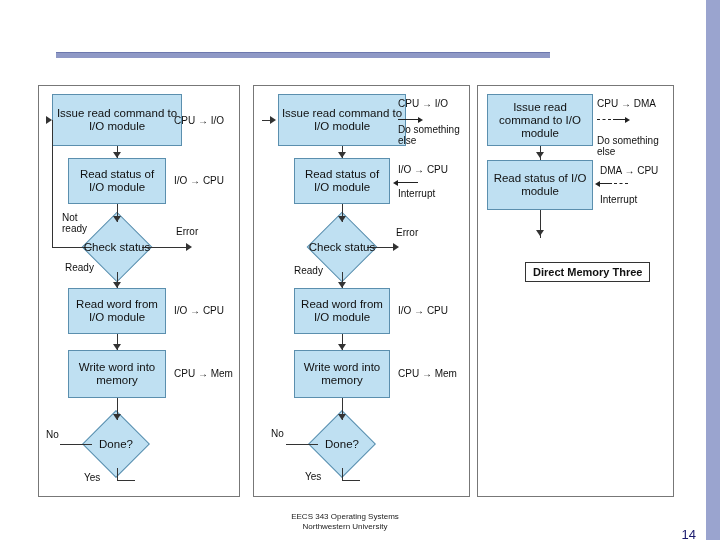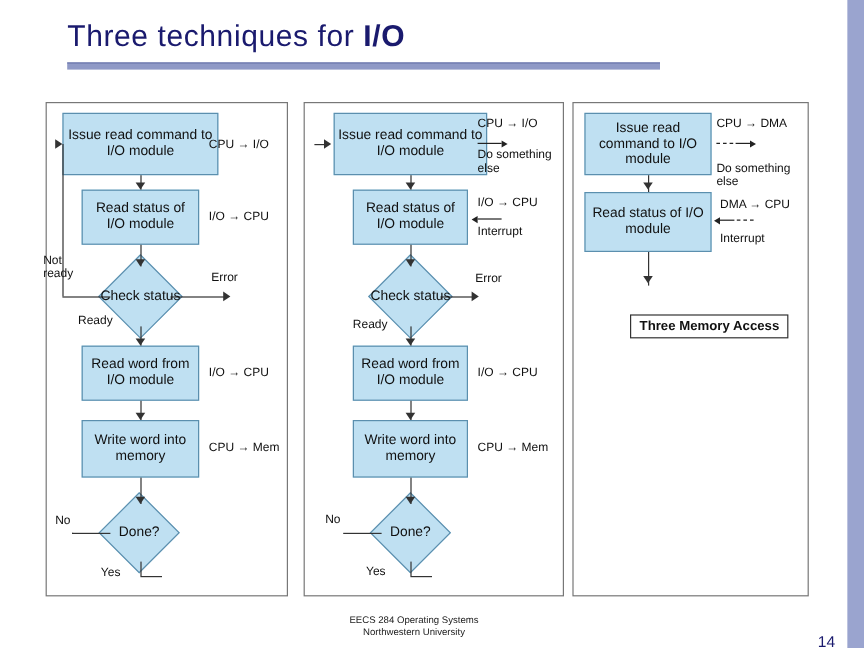--- a/index.html
+++ b/index.html
@@ -105,21 +105,20 @@
   }
 </style>
 </head>
 <body>
 
 <div class="slide">
 
   <div class="edge-bar"></div>
   <div class="edge-bar2"></div>
 
-  <div class="title"><span>Three techniques for </span><span class="io">I/O</span></div>
   <div class="title-rule"></div>
 
   <div class="panel" id="panel-a"></div>
 
   <div class="box" style="left:52px;top:94px;width:130px;height:52px;">Issue read command to I/O module</div>
   <div class="box" style="left:68px;top:158px;width:98px;height:46px;">Read status of I/O module</div>
 
   <div class="diamond-wrap" style="left:92px;top:222px;width:50px;height:50px;">
     <div class="diamond"></div>
     <div class="diamond-label">Check status</div>
@@ -154,21 +153,21 @@
 
   <div class="hline" style="left:60px;top:444px;width:32px;"></div>
   <div class="vline" style="left:60px;top:444px;height:1px;"></div>
 
   <div class="vline" style="left:117px;top:468px;height:12px;"></div>
   <div class="hline" style="left:117px;top:480px;width:18px;"></div>
 
   <div class="note" style="left:174px;top:115px;">CPU → I/O</div>
   <div class="note" style="left:174px;top:175px;">I/O → CPU</div>
   <div class="note" style="left:176px;top:226px;">Error</div>
-  <div class="note" style="left:36px;top:212px;line-height:11px;white-space:normal;width:34px;">Not ready</div>
+  <div class="note" style="left:62px;top:212px;line-height:11px;white-space:normal;width:34px;">Not ready</div>
   <div class="note" style="left:65px;top:262px;">Ready</div>
   <div class="note" style="left:174px;top:305px;">I/O → CPU</div>
   <div class="note" style="left:174px;top:368px;">CPU → Mem</div>
   <div class="note" style="left:46px;top:429px;">No</div>
   <div class="note" style="left:84px;top:472px;">Yes</div>
 
 
   <div class="panel" id="panel-b"></div>
 
   <div class="box" style="left:278px;top:94px;width:128px;height:52px;">Issue read command to I/O module</div>
@@ -238,21 +237,21 @@
   <div class="note" style="left:597px;top:98px;">CPU → DMA</div>
   <div class="xfer-dash" style="left:597px;top:119px;width:14px;"></div>
   <div class="xfer" style="left:613px;top:119px;width:12px;"></div>
   <div class="note" style="left:597px;top:135px;white-space:normal;width:66px;line-height:11px;">Do something else</div>
 
   <div class="note" style="left:600px;top:165px;">DMA → CPU</div>
   <div class="xfer-l" style="left:600px;top:183px;width:12px;"></div>
   <div class="xfer-dash" style="left:614px;top:183px;width:14px;"></div>
   <div class="note" style="left:600px;top:194px;">Interrupt</div>
 
-  <div class="caption" style="left:525px;top:262px;">Three Memory Access</div>
+  <div class="caption" style="left:525px;top:262px;">Direct Memory Three</div>
 
   <div class="footer">
-    <div>EECS 284 Operating Systems</div>
+    <div>EECS 343 Operating Systems</div>
     <div>Northwestern University</div>
   </div>
   <div class="pagenum">14</div>
 
 </div>
 
 </body></html>

